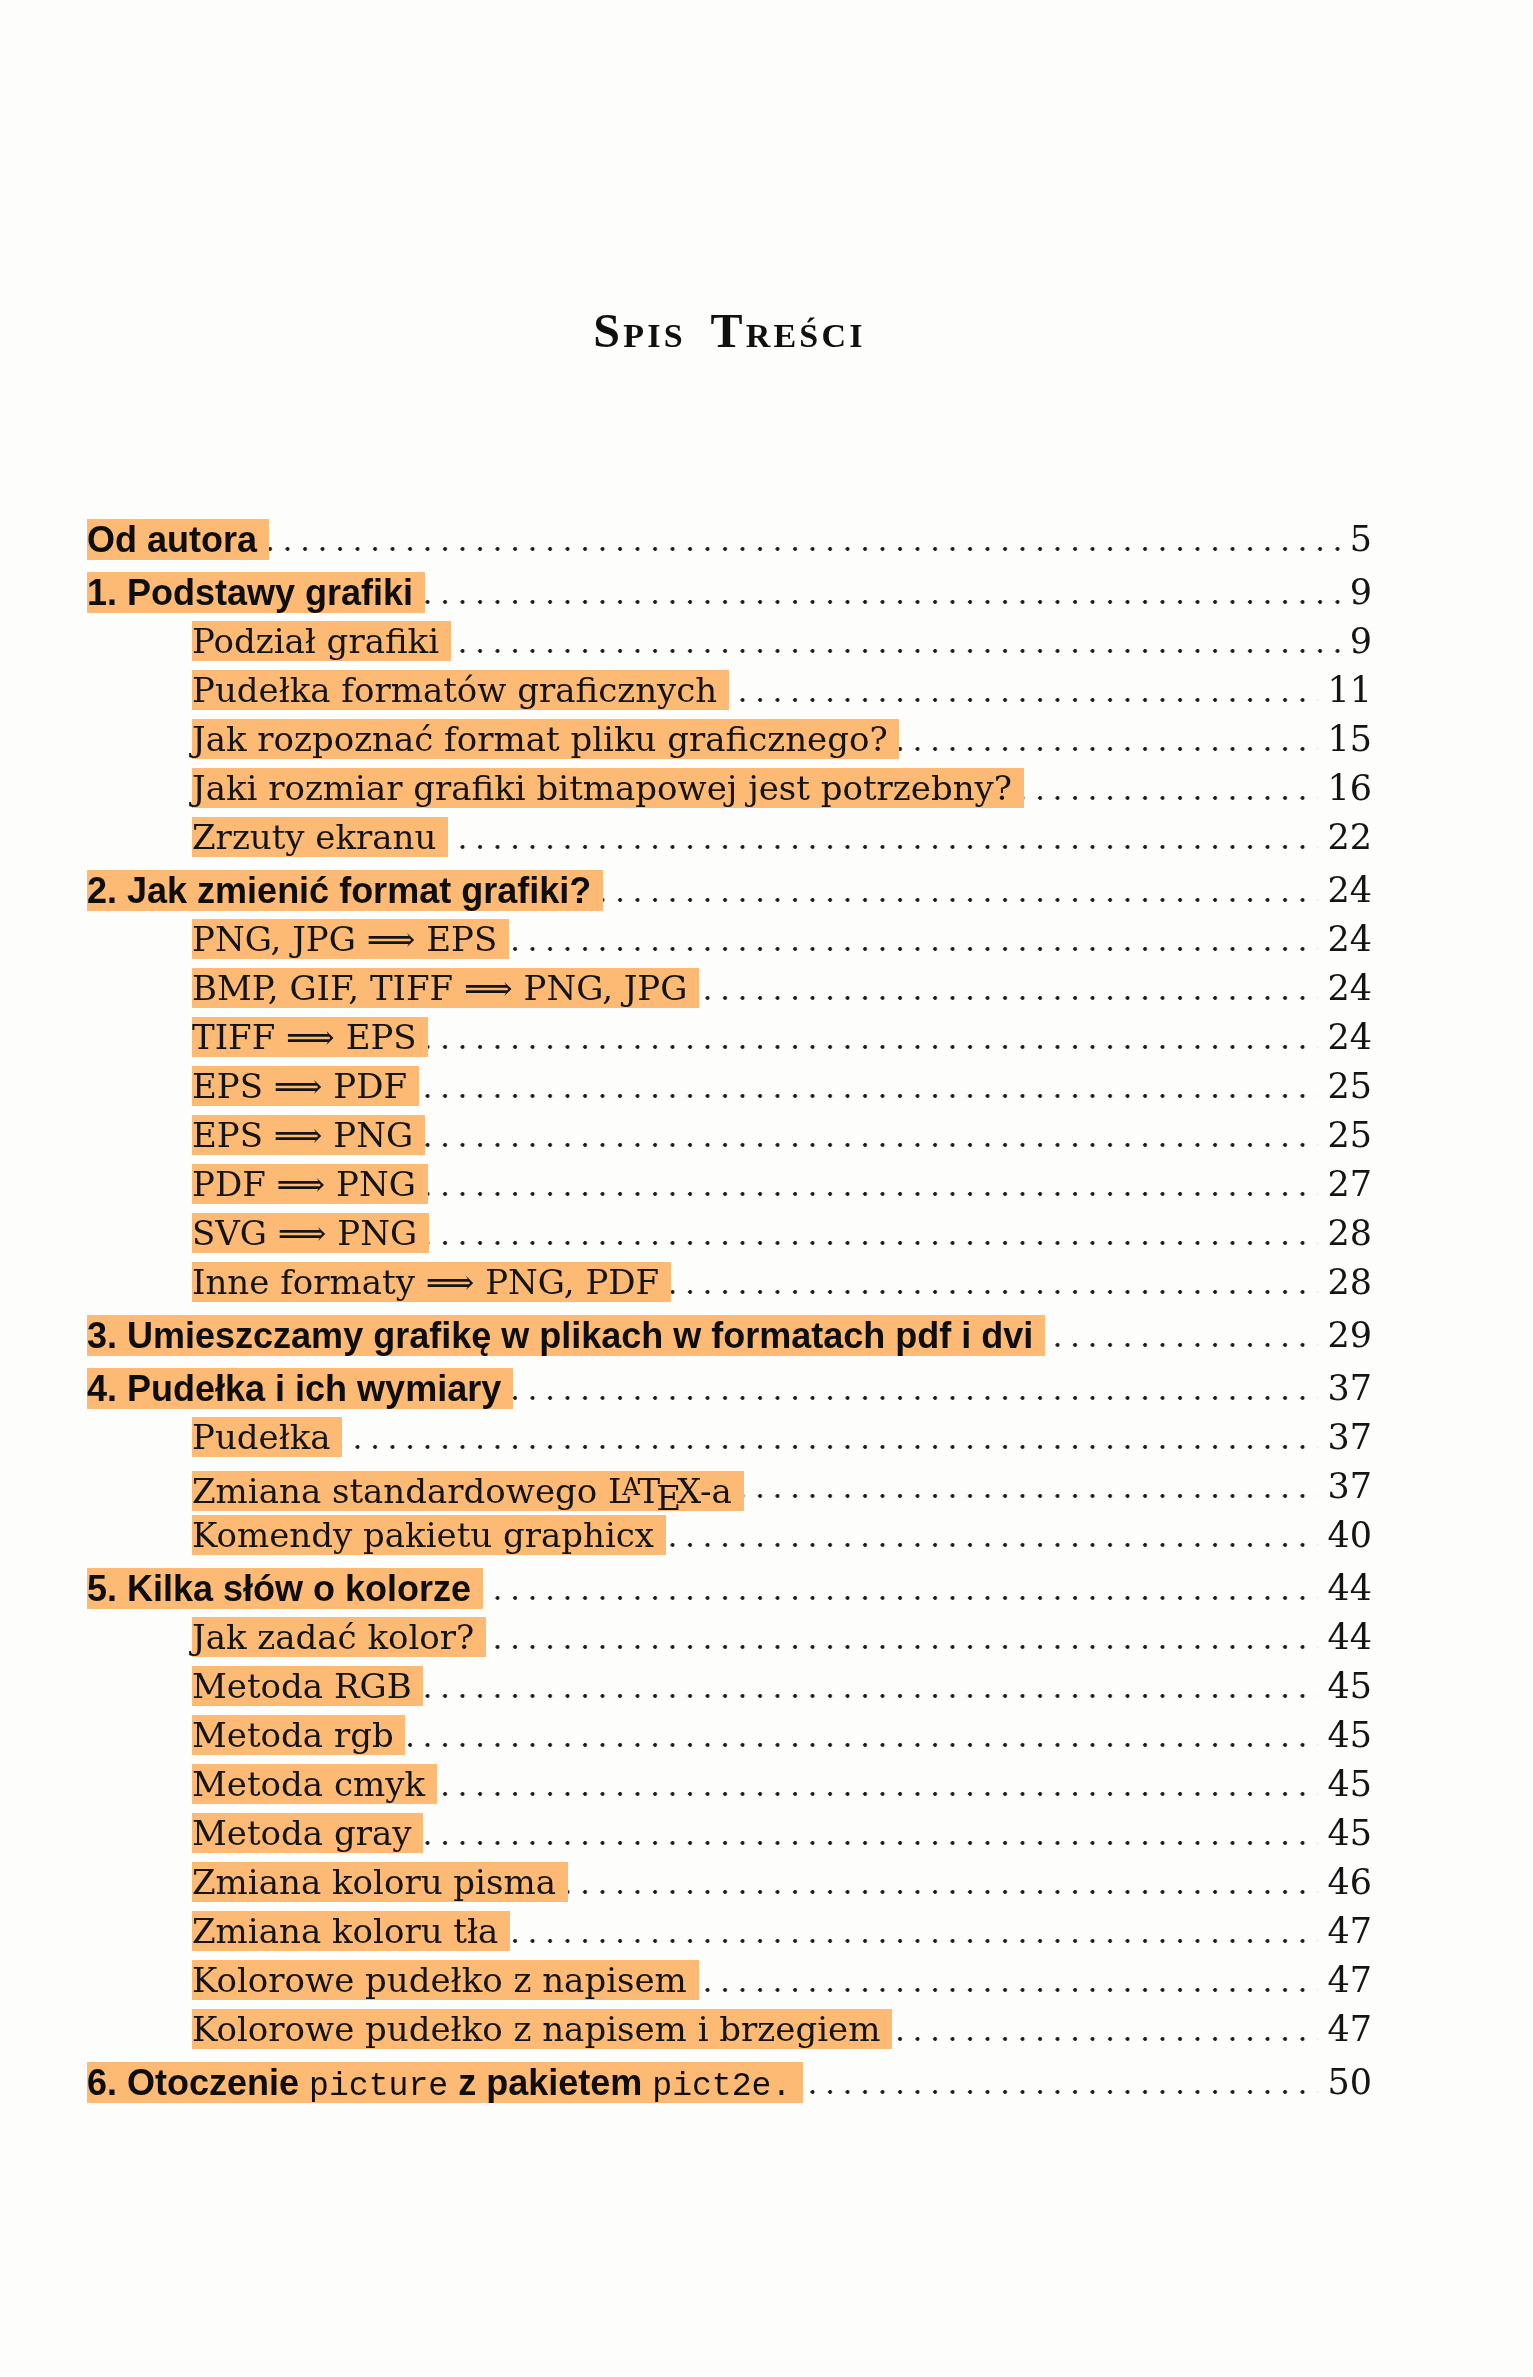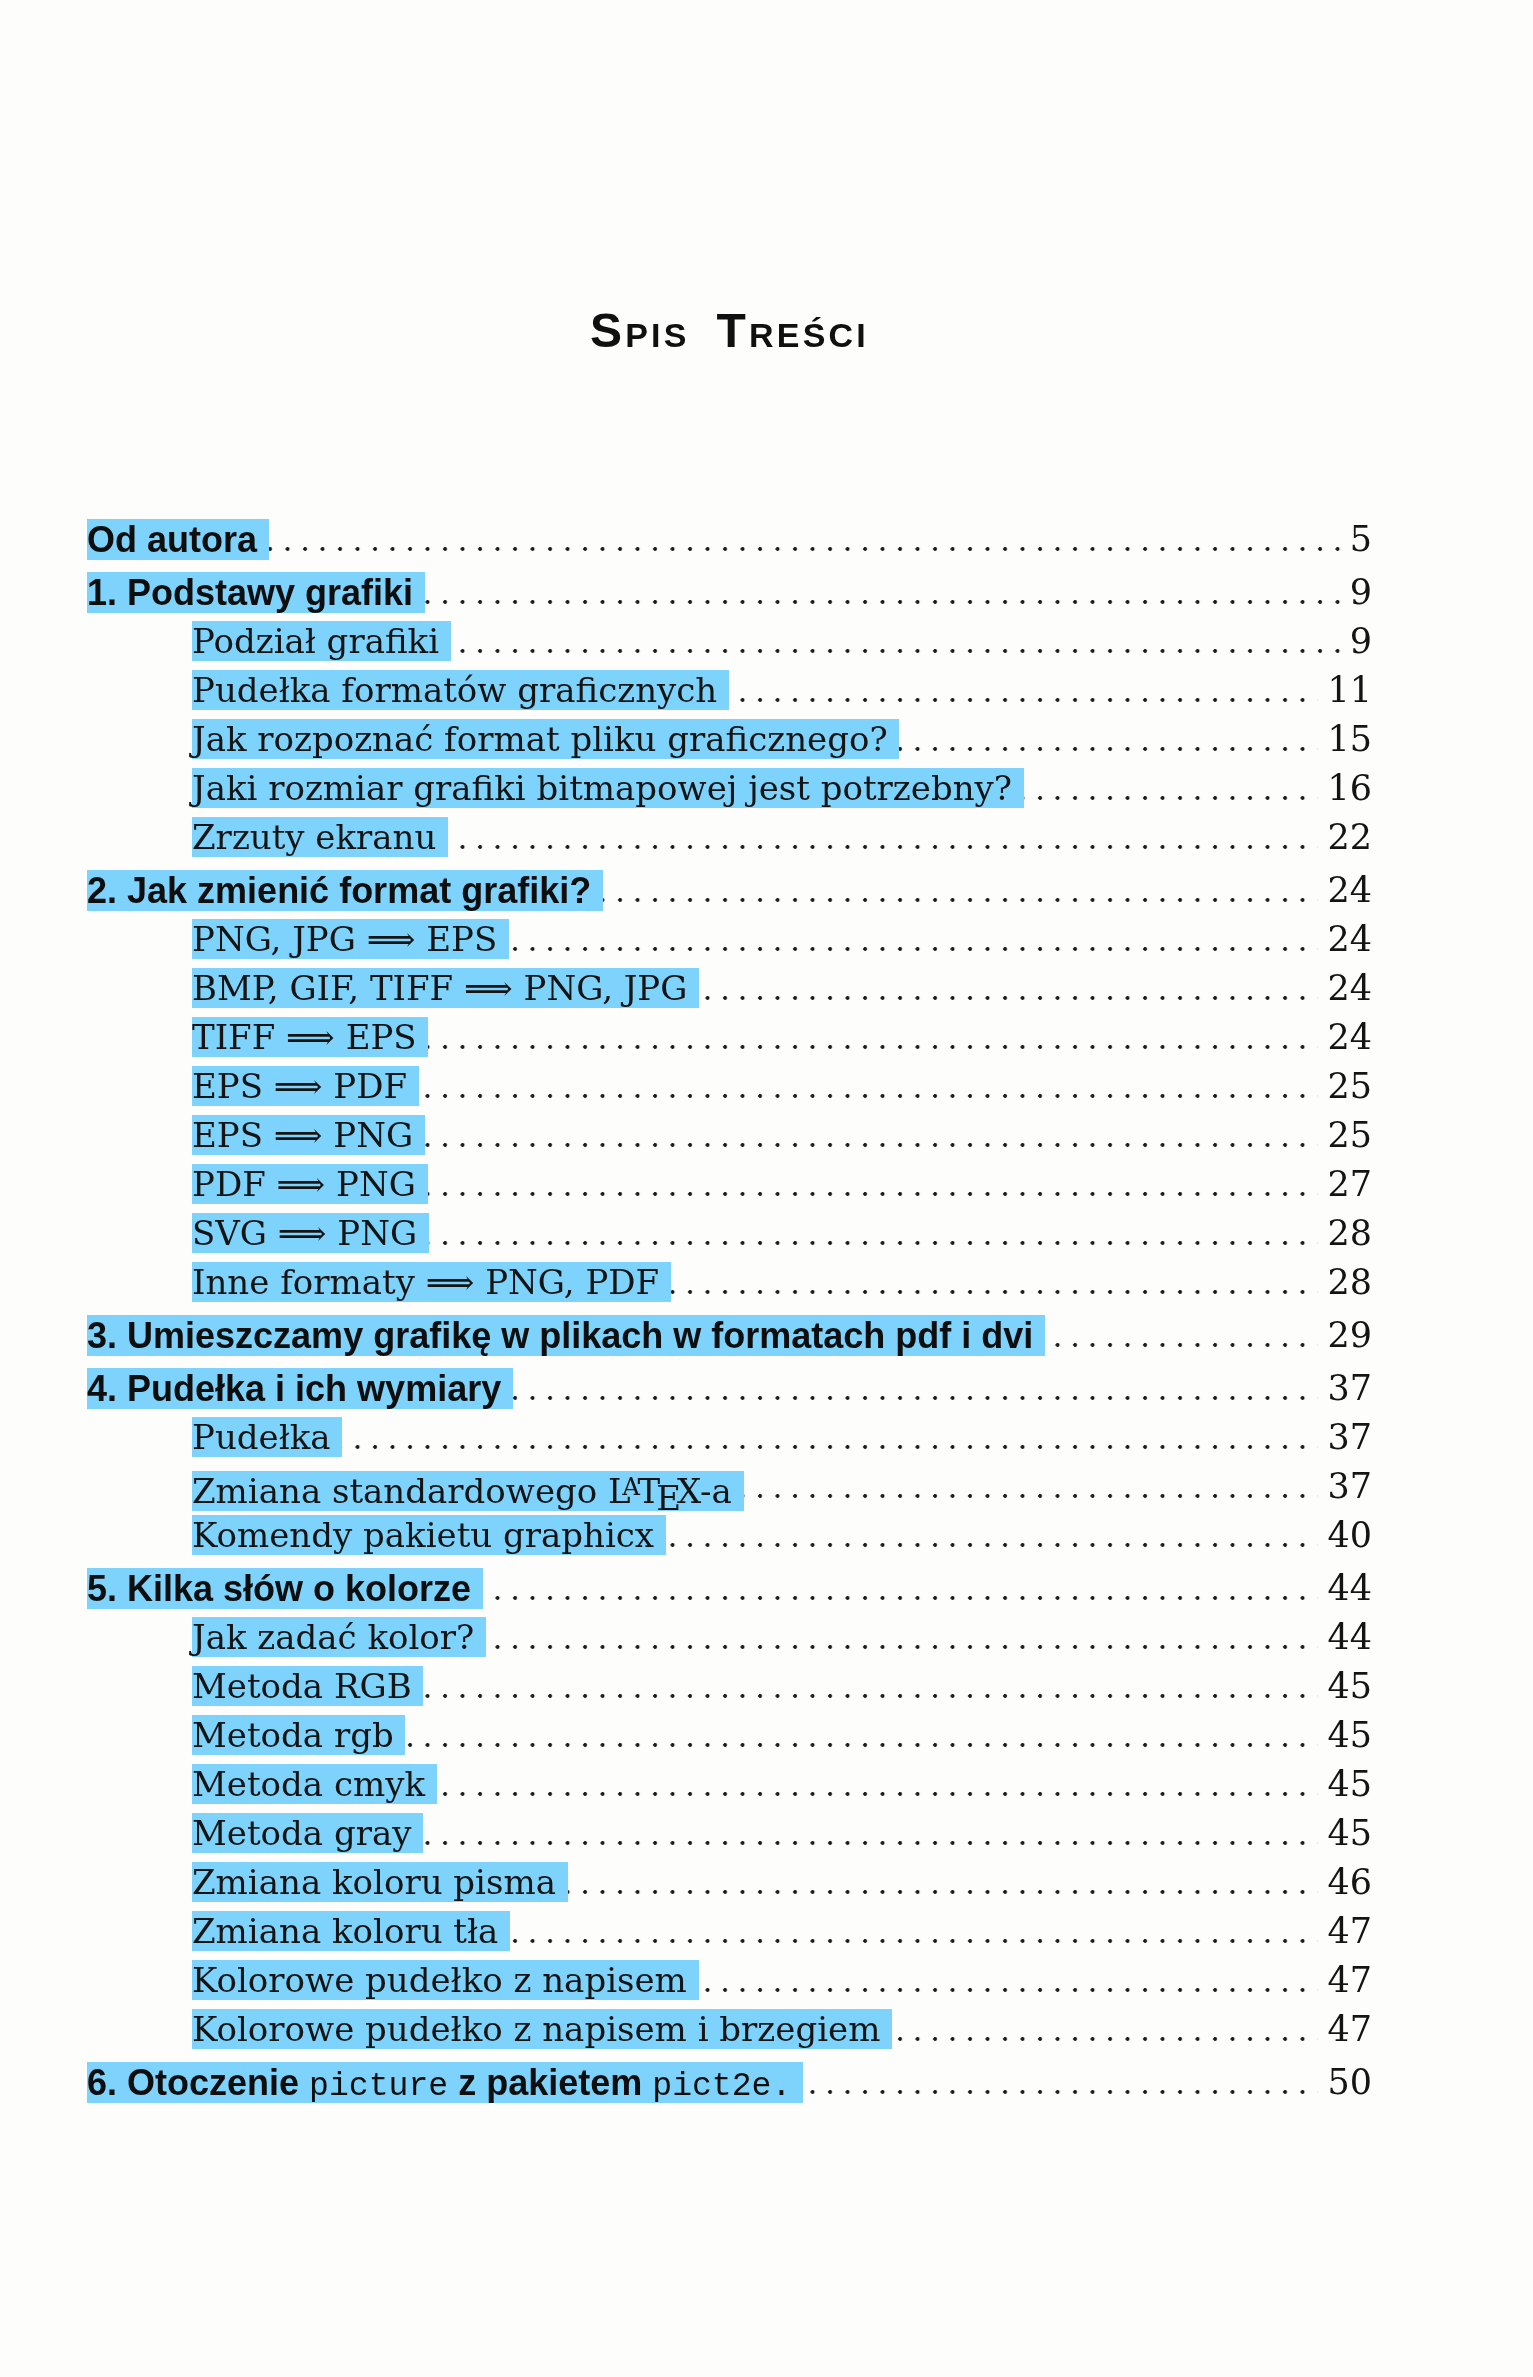--- a/index.html
+++ b/index.html
@@ -16,21 +16,21 @@
     overflow: hidden;
   }
 
   
   .doc-title {
     position: absolute;
     top: 307px;
     left: 87px;
     width: 1285px;
     text-align: center;
-    font-family: Liberation Sans, sans-serif;
+    font-family: Liberation Serif, serif;
     font-variant: small-caps;
     font-weight: 700;
     font-size: 48px;
     letter-spacing: 3.2px;
     word-spacing: 10.4px;
     line-height: 1;
     color: #101010;
     white-space: nowrap;
   }
 
@@ -69,21 +69,21 @@
     background-size: 17.5px 6.5px;
     background-repeat: repeat-x;
     background-position: right 0 bottom 0;
     z-index: 1;
   }
   .row.sub .leader { left: 105px; }
 
   .label {
     position: relative;
     z-index: 2;
-    background: #7dd3fc;
+    background: #fdba74;
     padding-right: 11.7px;
   }
   .page-num {
     position: absolute;
     z-index: 2;
     right: 0;
     top: 0;
     height: 49px;
     line-height: 49px;
     background: #fdfdfc;

